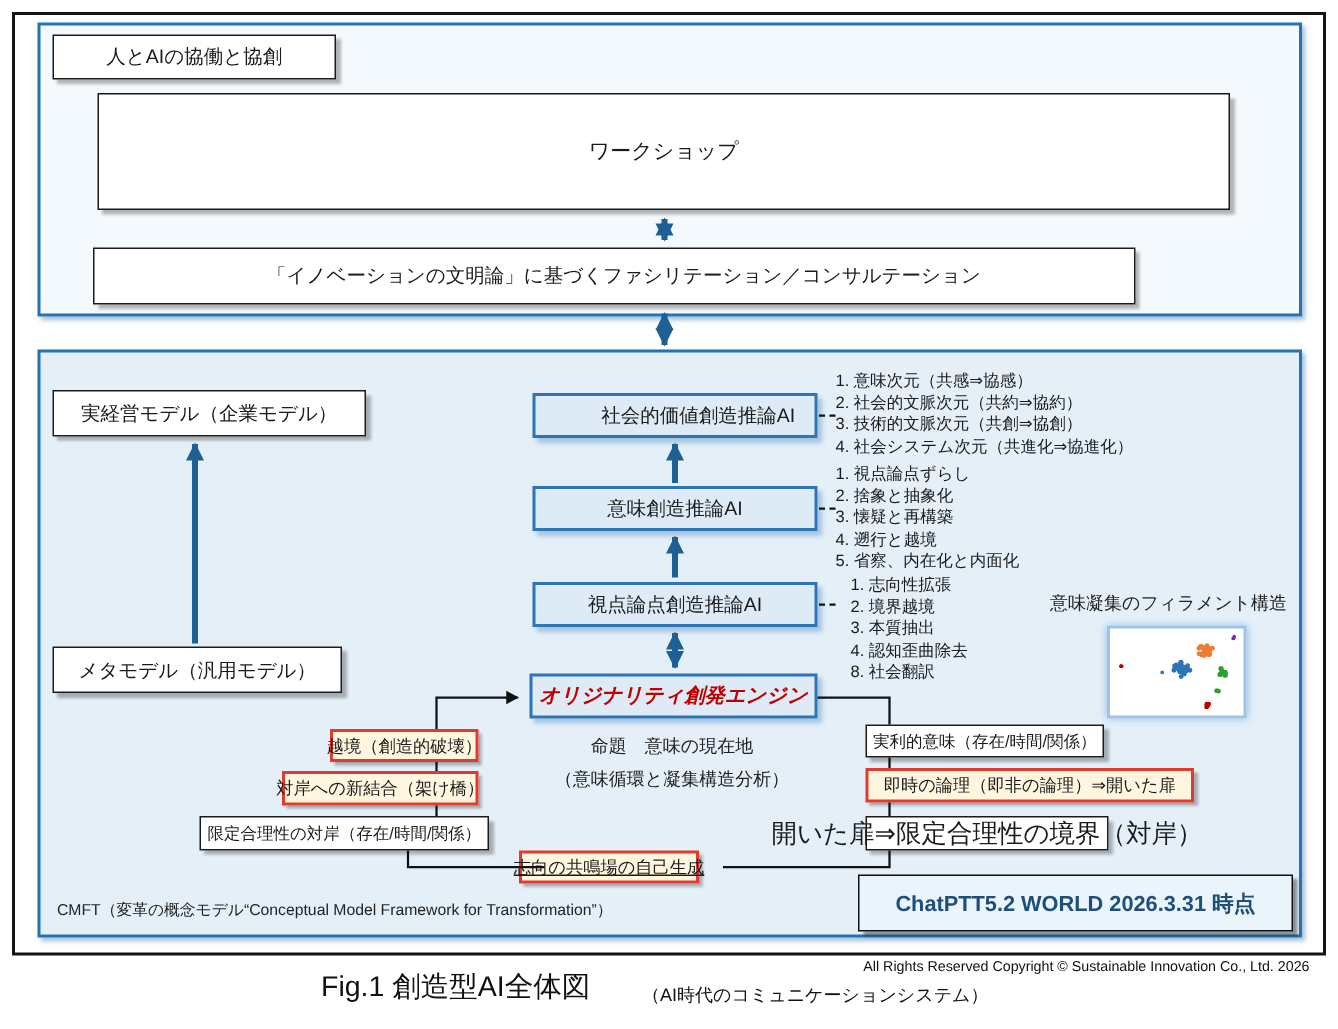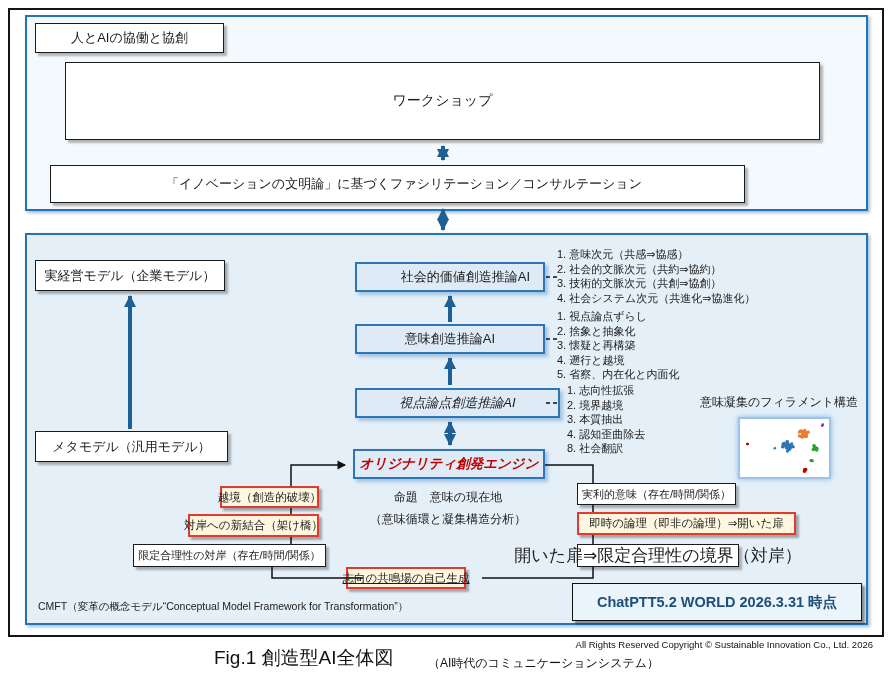--- a/index.html
+++ b/index.html
@@ -17,26 +17,26 @@
   .wbox { background:#fff; border:1.6px solid #1a1a1a; box-shadow:3px 3px 2px rgba(0,0,0,.28);
           display:flex; align-items:center; justify-content:center; white-space:nowrap; }
   .bluebox { background:#DEEBF7; border:2px solid #2E75B6; box-shadow:3px 3px 3px rgba(46,117,182,.35);
           display:flex; align-items:center; justify-content:center; white-space:nowrap; font-size:13px; }
   .redbox { background:#FFF6DF; border:2px solid #E23B2E; box-shadow:2.5px 2.5px 2px rgba(0,0,0,.3);
           display:flex; align-items:center; justify-content:center; white-space:nowrap; font-size:11.5px; }
   .f13 { font-size:13px; }
   ul.numlist { list-style:none; font-size:11px; line-height:14.6px; }
   #lbl-collab { left:35px; top:23px; width:189px; height:30px; }
   #box-workshop { left:65px; top:62px; width:755px; height:78px; font-size:14px; }
-  #box-facilitation { left:50px; top:165px; width:695px; height:38px;padding-left:13px; }
-  #box-real { left:35px; top:260px; width:190px; height:31px;font-family:Liberation Mono, monospace; }
+  #box-facilitation { left:62px; top:165px; width:695px; height:38px;padding-left:13px; }
+  #box-real { left:35px; top:260px; width:209px; height:31px;font-family:Liberation Mono, monospace; }
   #box-meta { left:35px; top:431px; width:193px; height:31px; }
   #ai1 { left:355px; top:262px; width:190px; height:30px;padding-left:31px; }
   #ai2 { left:355px; top:324px; width:190px; height:30px; }
-  #ai3 { left:355px; top:388px; width:205px; height:30px;font-style:italic; }
+  #ai3 { left:355px; top:388px; width:190px; height:30px; }
   #engine { left:353px; top:449px; width:192px; height:30px; font-size:13.5px; font-weight:bold; color:#C00000;font-style:italic; }
   #engine-cap { left:345px; top:487px; width:206px; text-align:center; font-size:12px; line-height:1.8; color:#222; }
   #list1 { left:557px; top:247px; }
   #list2 { left:557px; top:309px; }
   #list3 { left:567px; top:383px; }
   #filament-label { left:690px; top:394px; width:178px; font-size:12px; text-align:center; color:#222; }
   #filament-plot { left:738px; top:417px; width:93px; height:62px; background:#fff;
                    border:2px solid #9DC3E6; box-shadow:0 0 5px rgba(130,180,225,.95); }
   #chain-l1 { left:220px; top:486px; width:99px; height:22px; }
   #chain-l2 { left:188px; top:514px; width:131px; height:23px; }

